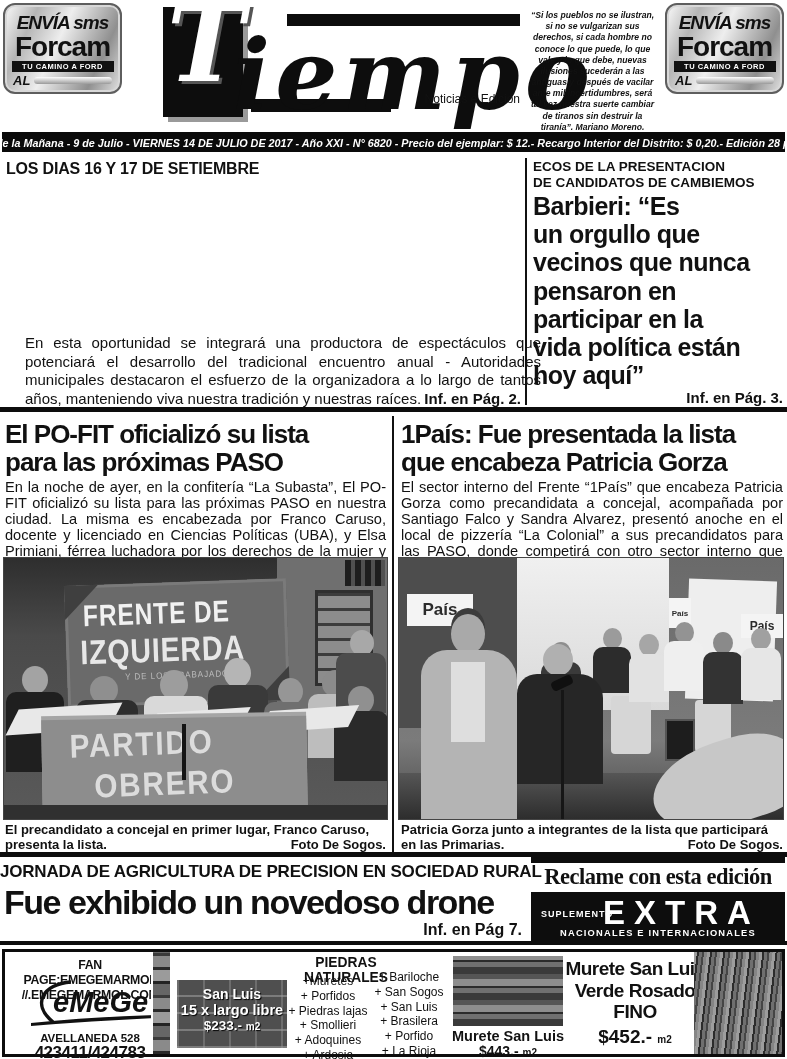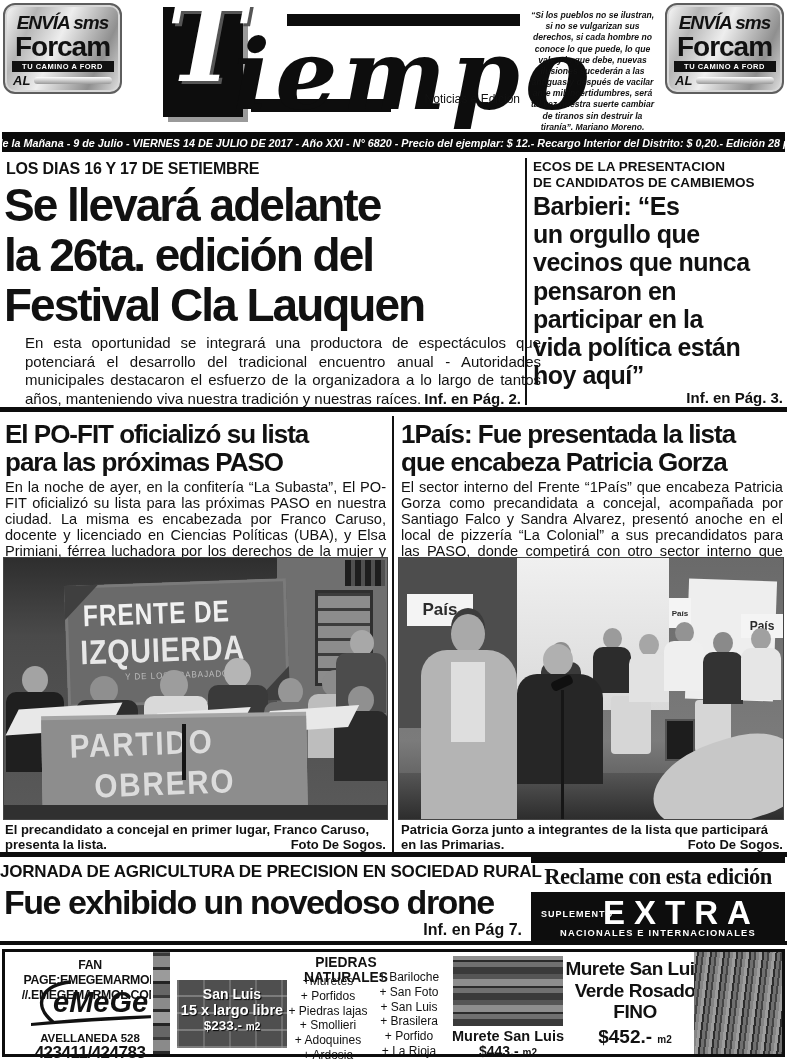--- a/index.html
+++ b/index.html
@@ -215,23 +215,20 @@
     <div class="num">22937</div>
     <div class="l2">y enterate de todos</div>
 
   </div>
 
   <div class="abs datebar">
     <span>Diario de la Mañana - 9 de Julio - VIERNES 14 DE JULIO DE 2017 - Año XXI - N° 6820 - Precio del ejemplar: $ 12.- Recargo Interior del Distrito: $ 0,20.- Edición 28 páginas</span>
   </div>
 
   <div class="abs kicker1">LOS DIAS 16 Y 17 DE SETIEMBRE</div>
-  <div class="abs headline1 pre">Se llevará adelante
-la 26ta. edición del
-Festival Cla Lauquen</div>
   <div class="abs deck1 jst">En esta oportunidad se integrará una productora de espectáculos que potenciará el desarrollo del tradicional encuentro anual - Autoridades municipales destacaron el esfuerzo de la organizadora a lo largo de tantos años, manteniendo viva nuestra tradición y nuestras raíces.</div>
   <div class="abs ref1">Inf. en Pág. 2.</div>
 
   <div class="abs vline1"></div>
 
   <div class="abs kicker2 pre">ECOS DE LA PRESENTACION
 DE CANDIDATOS DE CAMBIEMOS</div>
   <div class="abs headline2 pre">Barbieri: “Es
 un orgullo que
 vecinos que nunca
@@ -415,21 +412,21 @@
     <div class="abs plist pl1">
       <div>+Muretes</div>
       <div>+ Porfidos</div>
       <div>+ Piedras lajas</div>
       <div>+ Smollieri</div>
       <div>+ Adoquines</div>
       <div>+ Ardosia</div>
     </div>
     <div class="abs plist pl2">
       <div>+ Bariloche</div>
-      <div>+ San Foto</div>
+      <div>+ San Sogos</div>
       <div>+ San Luis</div>
       <div>+ Brasilera</div>
       <div>+ Porfido</div>
       <div>+ La Rioja</div>
       <div>+++ y mas ....</div>
     </div>
 
     <div class="abs stone2"></div>
     <div class="abs s2cap">Murete San Luis</div>
     <div class="abs s2price">

